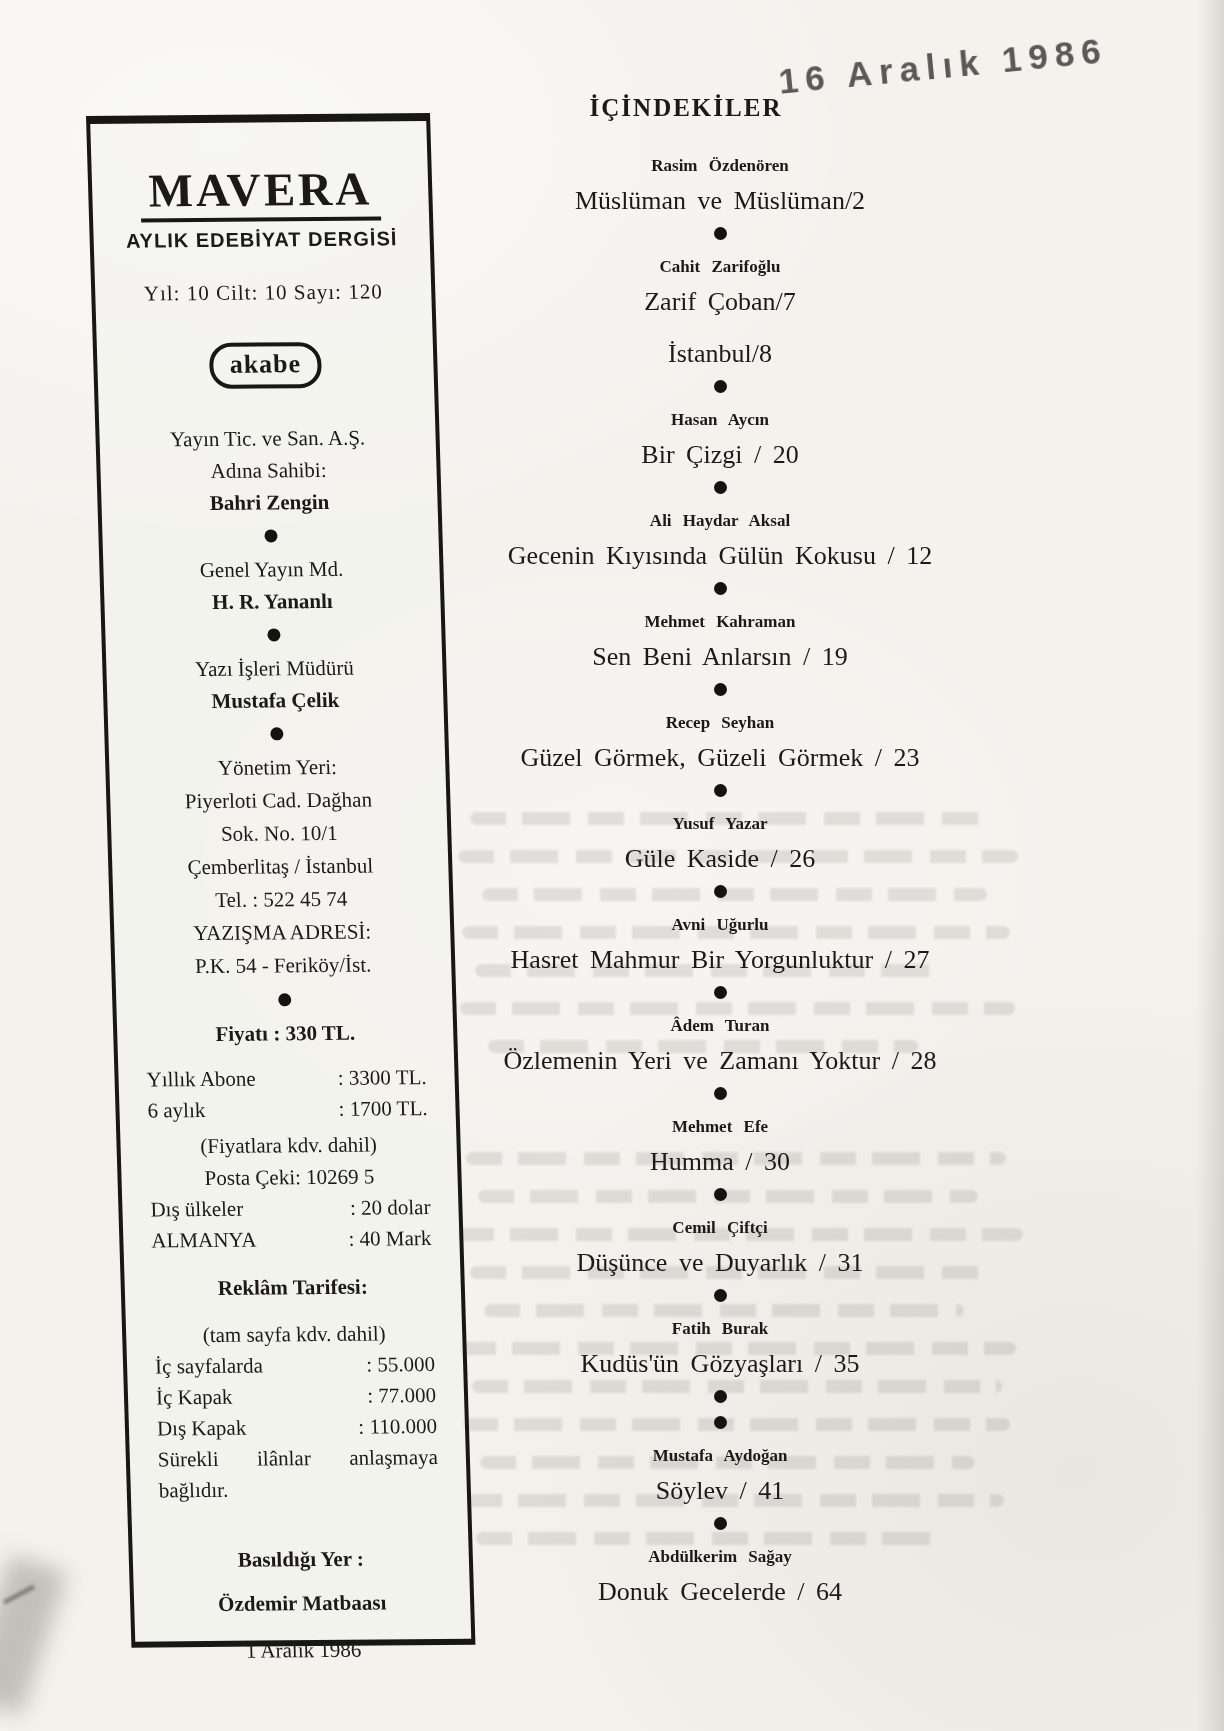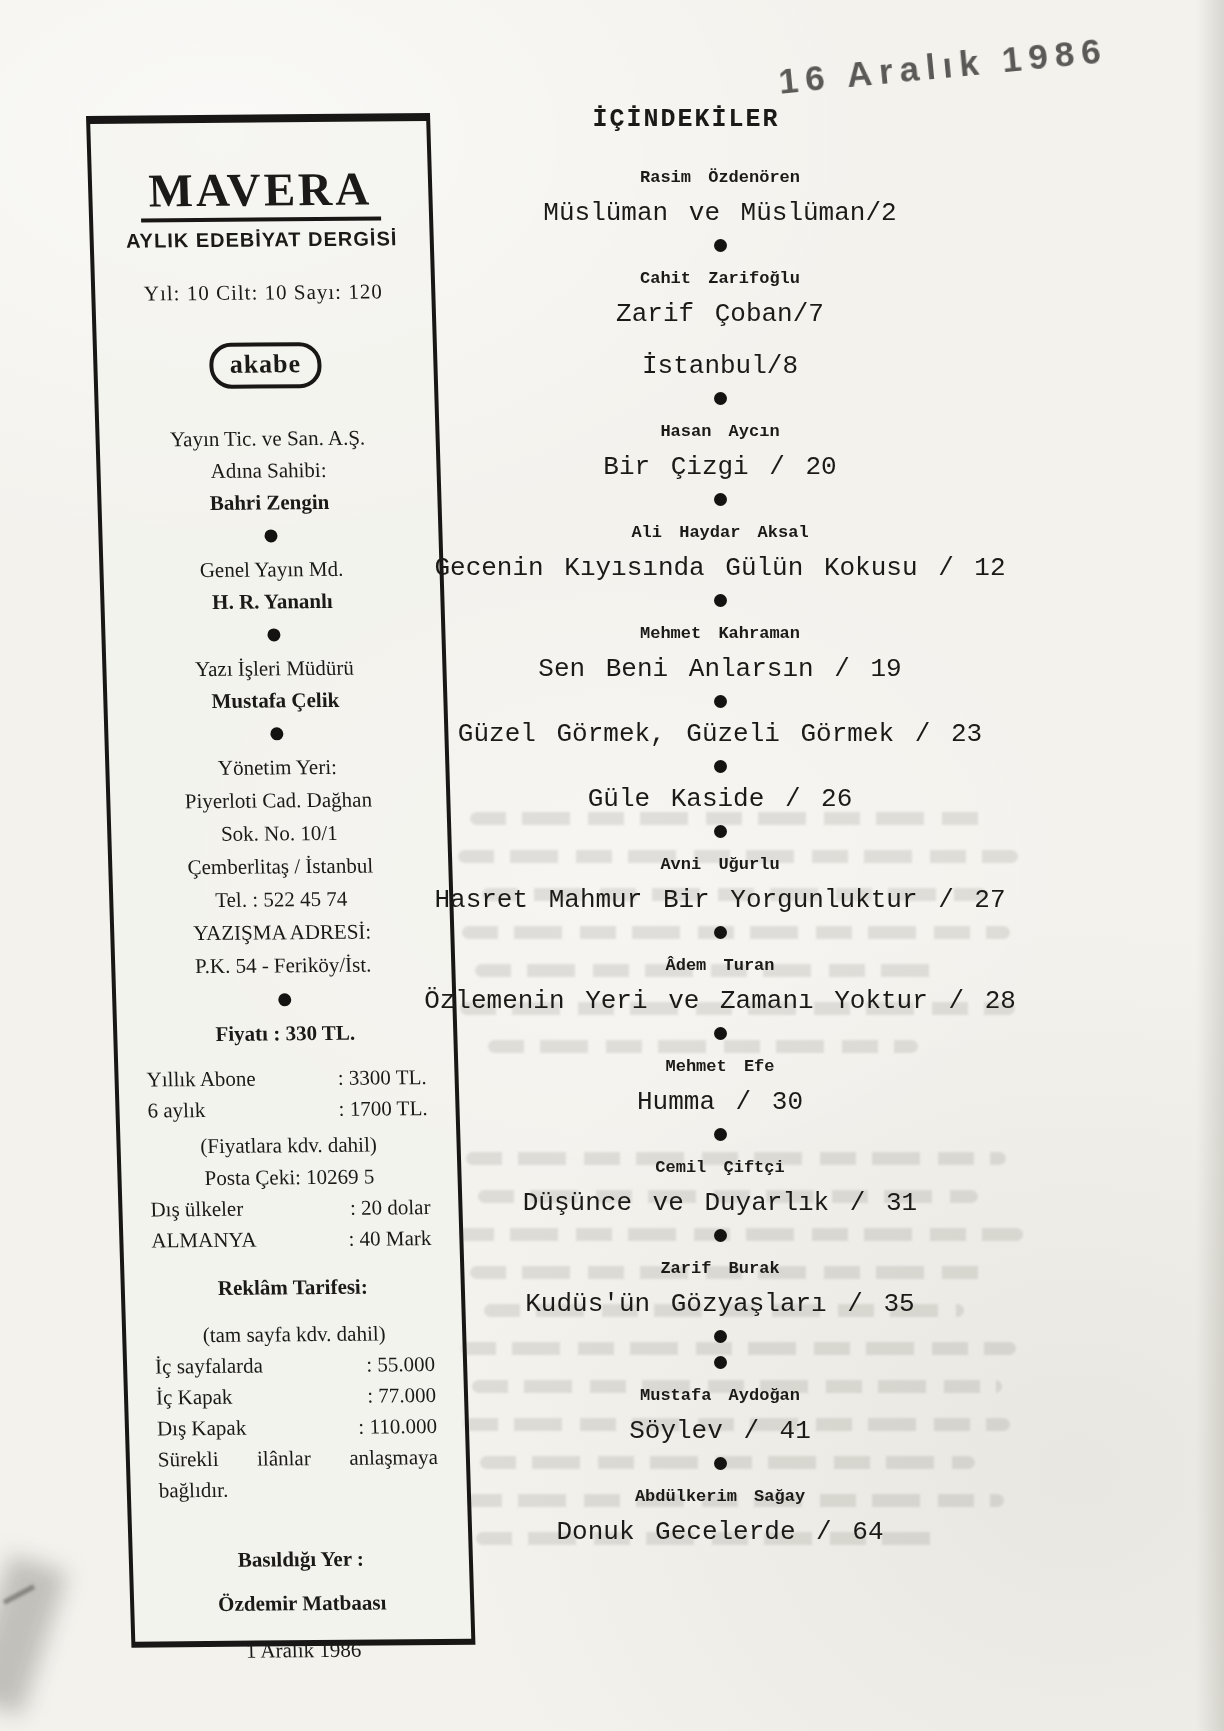--- a/index.html
+++ b/index.html
@@ -59,22 +59,22 @@
   .bold{font-weight:bold;}
   .dot{width:13px;height:13px;border-radius:50%;background:#141311;margin:11px auto;}
   .kv{display:flex;justify-content:space-between;padding:0 14px;line-height:31px;}
   .kv .v{white-space:nowrap;}
   .left2{ text-align:justify;padding:0 14px;line-height:31px;}
   .mt14{margin-top:14px;} .mt16{margin-top:16px;} .mt15{margin-top:15px;}
   .mt38{margin-top:38px;} .mt12{margin-top:12px;} .mt4{margin-top:4px;}
   .lh33{line-height:33px;}
   
   .toc{
-    position:absolute;left:408px;top:106px;width:624px;z-index:2;text-align:center;
-    font-family:Liberation Mono, monospace;
+    position:absolute;left:408px;top:94px;width:624px;z-index:2;text-align:center;
+    font-family:Liberation Serif, serif;
   }
   .toc-header{
     margin:0 0 30px;transform:translateX(-34px);
     font-size:25px;line-height:28px;font-weight:bold;letter-spacing:2px;
   }
   .toc-author{font-weight:bold;font-size:17px;line-height:28px;margin-bottom:8px;word-spacing:7px;}
   .toc-title{font-size:26px;line-height:26px;word-spacing:5px;}
   .toc-title + .toc-title{margin-top:26px;}
   .toc-dot{width:13px;height:13px;border-radius:50%;background:#141311;margin:13px auto;}
 </style>
@@ -208,25 +208,27 @@
     </div>
     <div class="toc-dot"></div>
 
     <div>
       <div class="toc-author">Mehmet Kahraman</div>
       <div class="toc-title">Sen Beni Anlarsın / 19</div>
     </div>
     <div class="toc-dot"></div>
 
     <div>
+      <div class="toc-author">Recep Seyhan</div>
       <div class="toc-title">Güzel Görmek, Güzeli Görmek / 23</div>
     </div>
     <div class="toc-dot"></div>
 
     <div>
+      <div class="toc-author">Yusuf Yazar</div>
       <div class="toc-title">Güle Kaside / 26</div>
     </div>
     <div class="toc-dot"></div>
 
     <div>
       <div class="toc-author">Avni Uğurlu</div>
       <div class="toc-title">Hasret Mahmur Bir Yorgunluktur / 27</div>
     </div>
     <div class="toc-dot"></div>
 
@@ -242,21 +244,21 @@
     </div>
     <div class="toc-dot"></div>
 
     <div>
       <div class="toc-author">Cemil Çiftçi</div>
       <div class="toc-title">Düşünce ve Duyarlık / 31</div>
     </div>
     <div class="toc-dot"></div>
 
     <div>
-      <div class="toc-author">Zarif Burak</div>
+      <div class="toc-author">Fatih Burak</div>
       <div class="toc-title">Kudüs'ün Gözyaşları / 35</div>
     </div>
     <div class="toc-dot"></div>
 
     <div class="toc-dot"></div>
 
     <div>
       <div class="toc-author">Mustafa Aydoğan</div>
       <div class="toc-title">Söylev / 41</div>
     </div>

